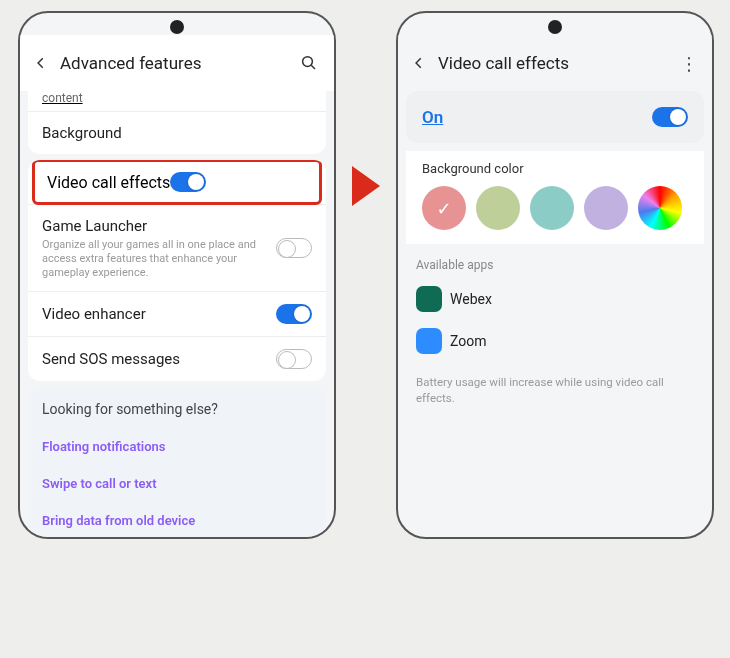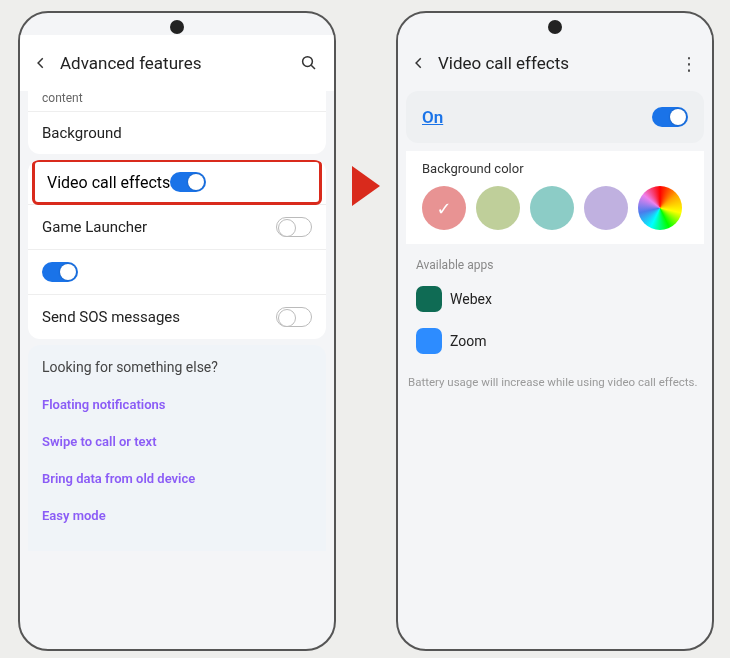--- a/index.html
+++ b/index.html
@@ -7,21 +7,21 @@
     background: #eeeeec;
     font-family: -apple-system, Roboto, "Segoe UI", sans-serif;
     width: 730px;
     height: 658px;
     position: relative;
     overflow: hidden;
   }
   .phone {
     position: absolute;
     width: 318px;
-    height: 640px;
+    height: 528px;
     border: 2px solid #555;
     border-radius: 30px;
     background: #f4f5f7;
     overflow: hidden;
     top: 11px;
   }
   .phone.left { left: 18px; }
   .phone.right { left: 396px; }
   .notch {
     position: absolute;
@@ -97,21 +97,21 @@
   .sec-title { font-size:13px; color:#333; margin-bottom:10px;}
   .circles { display:flex; gap:10px; }
   .circle { width:44px; height:44px; border-radius:50%; background:#ccc; display:flex; align-items:center; justify-content:center; flex-shrink:0;}
   .circle.sel::after { content:"✓"; color:#fff; font-size:18px; }
   .circle.add { background:#fff; border:1px solid #ccc; color:#888; font-size:22px; }
   .circle.rainbow { background: conic-gradient(red,orange,yellow,lime,cyan,#4b7bec,violet,red); }
   .avail { font-size:12px; color:#888; padding:14px 18px 6px; }
   .app-row { display:flex; align-items:center; padding:8px 18px; gap:8px; }
   .app-ic { width:26px; height:26px; border-radius:7px; display:flex; align-items:center; justify-content:center; font-size:13px; color:#fff;}
   .app-name { font-size:14px; color:#222;}
-  .foot-note { font-size:11.5px; color:#9a9a9a; padding:12px 10px; line-height:1.4;}
+  .foot-note { font-size:11.5px; color:#9a9a9a; padding:12px 18px; line-height:1.4;}
   .arrow {
     position:absolute; left:352px; top:166px;
     width:0; height:0;
     border-top:20px solid transparent;
     border-bottom:20px solid transparent;
     border-left:28px solid #d92a1c;
   }
   svg { display:block; }
 </style>
 </head>
@@ -128,21 +128,21 @@
     <span class="title">Advanced features</span>
     <span class="search">
       <svg width="18" height="18" viewBox="0 0 24 24" fill="none" stroke="#333" stroke-width="2">
           <circle cx="10" cy="10" r="6.5"></circle>
           <line x1="15" y1="15" x2="20" y2="20"></line>
         </svg>
     </span>
   </div>
 
   <div class="card first-left">
-    <div class="row cut" style="padding-top:2px; padding-bottom:6px;">
+    <div class="row cut" style="padding-top:2px; padding-bottom:6px;text-decoration:underline;">
       <div class="txt">
           <div class="lbl" style="font-size:12px">content</div>
         </div>
     </div>
     <div class="row">
       <div class="txt">
           <div class="lbl">Background</div>
         </div>
     </div>
   </div>
@@ -152,24 +152,28 @@
       <div class="highlight-box">
         <div class="txt">
             <div class="lbl">Video call effects</div>
           </div>
         <div class="toggle on"></div>
       </div>
     </div>
     <div class="row">
       <div class="txt">
         <div class="lbl">Game Launcher</div>
+        <div class="sub">Organize all your games all in one place and access extra features that enhance your gameplay experience.</div>
       </div>
       <div class="toggle off-outline"></div>
     </div>
     <div class="row">
+      <div class="txt">
+          <div class="lbl">Video enhancer</div>
+        </div>
       <div class="toggle on"></div>
     </div>
     <div class="row">
       <div class="txt">
           <div class="lbl">Send SOS messages</div>
         </div>
       <div class="toggle off-outline"></div>
     </div>
   </div>
 

